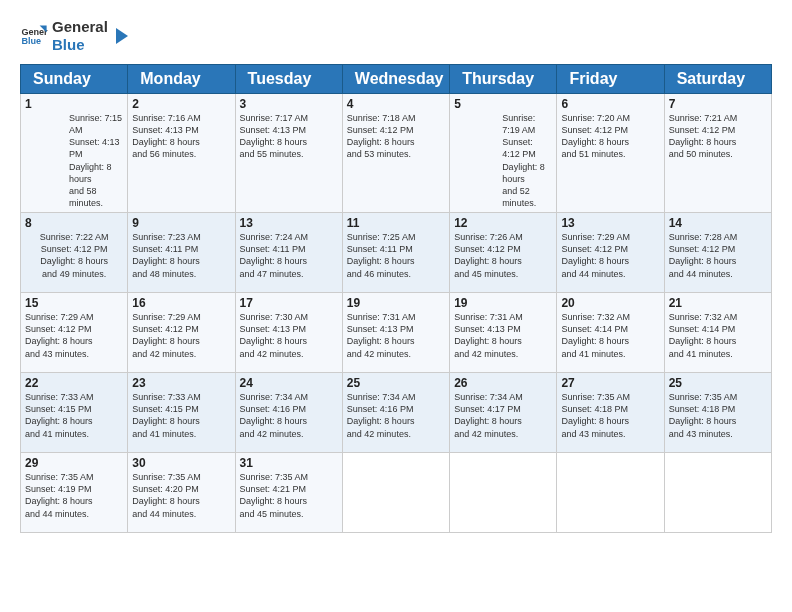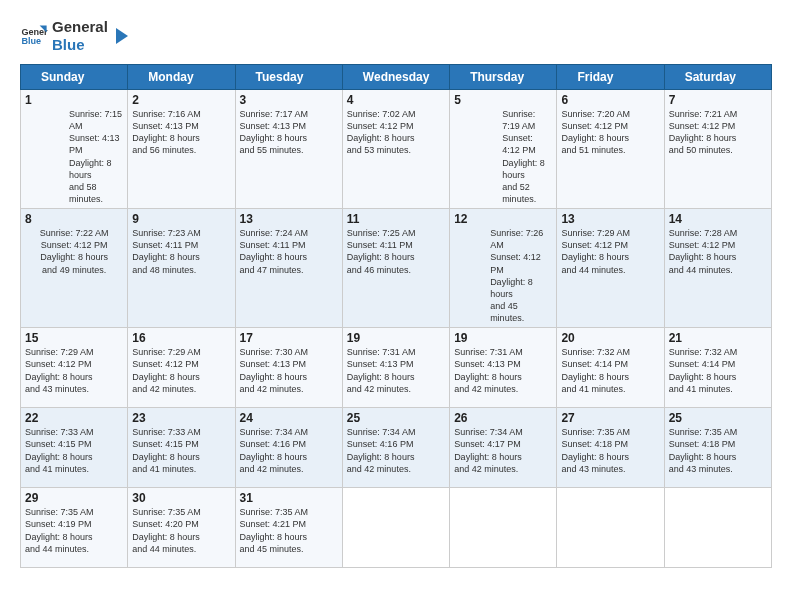--- a/index.html
+++ b/index.html
@@ -45,23 +45,23 @@
       margin-top: 2px;
     }
     .calendar {
       width: 100%;
       border-collapse: collapse;
       table-layout: fixed;
     }
     .calendar th {
       background: #2a76b8;
       color: white;
-      font-size: 12px;
+      font-size: 16px;
       font-weight: bold;
-      padding: 5px 20px;
+      padding: 5px 12px;
       text-align: left;
       border: 1px solid #1a5a8a;
     }
     .calendar td {
       vertical-align: top;
       border: 1px solid #ccc;
       padding: 3px 4px;
       font-size: 9.5px;
       color: #333;
       height: 80px;
@@ -144,21 +144,21 @@
           </td>
           <td>
             <span class="day-number">3</span>
             <div class="cell-text" style="white-space: pre-line;">Sunrise: 7:17 AM
 Sunset: 4:13 PM
 Daylight: 8 hours
 and 55 minutes.</div>
           </td>
           <td>
             <span class="day-number">4</span>
-            <div class="cell-text" style="white-space: pre-line;">Sunrise: 7:02 AM
+            <div class="cell-text" style="white-space: pre-line;">Sunrise: 7:18 AM
 Sunset: 4:12 PM
 Daylight: 8 hours
 and 53 minutes.</div>
           </td>
           <td>
             <span class="day-number">5</span>
             <div class="cell-text" style="white-space: pre-line; margin-left: 48px;">Sunrise: 7:19 AM
 Sunset: 4:12 PM
 Daylight: 8 hours
 and 52 minutes.</div>
@@ -202,21 +202,21 @@
           </td>
           <td>
             <span class="day-number">11</span>
             <div class="cell-text" style="white-space: pre-line;">Sunrise: 7:25 AM
 Sunset: 4:11 PM
 Daylight: 8 hours
 and 46 minutes.</div>
           </td>
           <td>
             <span class="day-number">12</span>
-            <div class="cell-text" style="white-space: pre-line; margin-left: 36px;">Sunrise: 7:26 AM
+            <div class="cell-text" style="white-space: pre-line;">Sunrise: 7:26 AM
 Sunset: 4:12 PM
 Daylight: 8 hours
 and 45 minutes.</div>
           </td>
           <td>
             <span class="day-number">13</span>
             <div class="cell-text" style="white-space: pre-line;">Sunrise: 7:29 AM
 Sunset: 4:12 PM
 Daylight: 8 hours
 and 44 minutes.</div>

